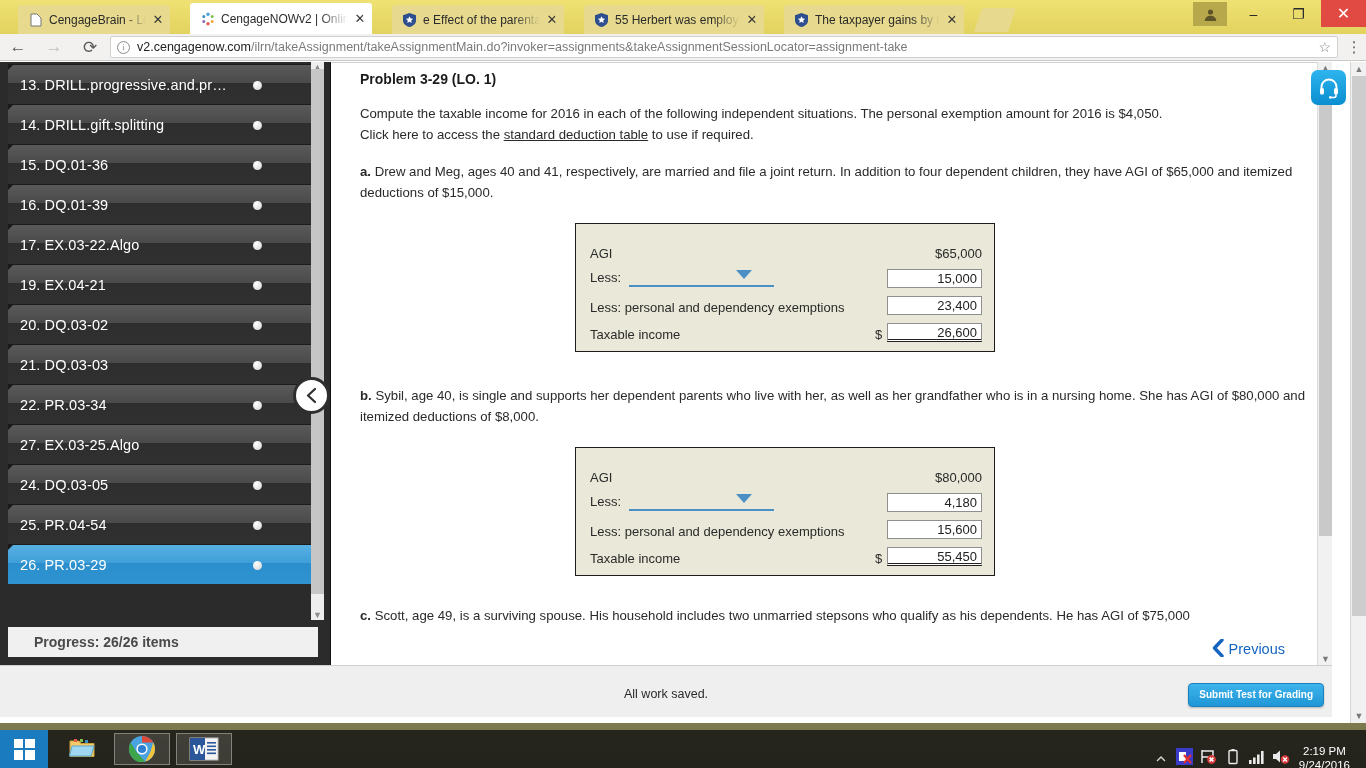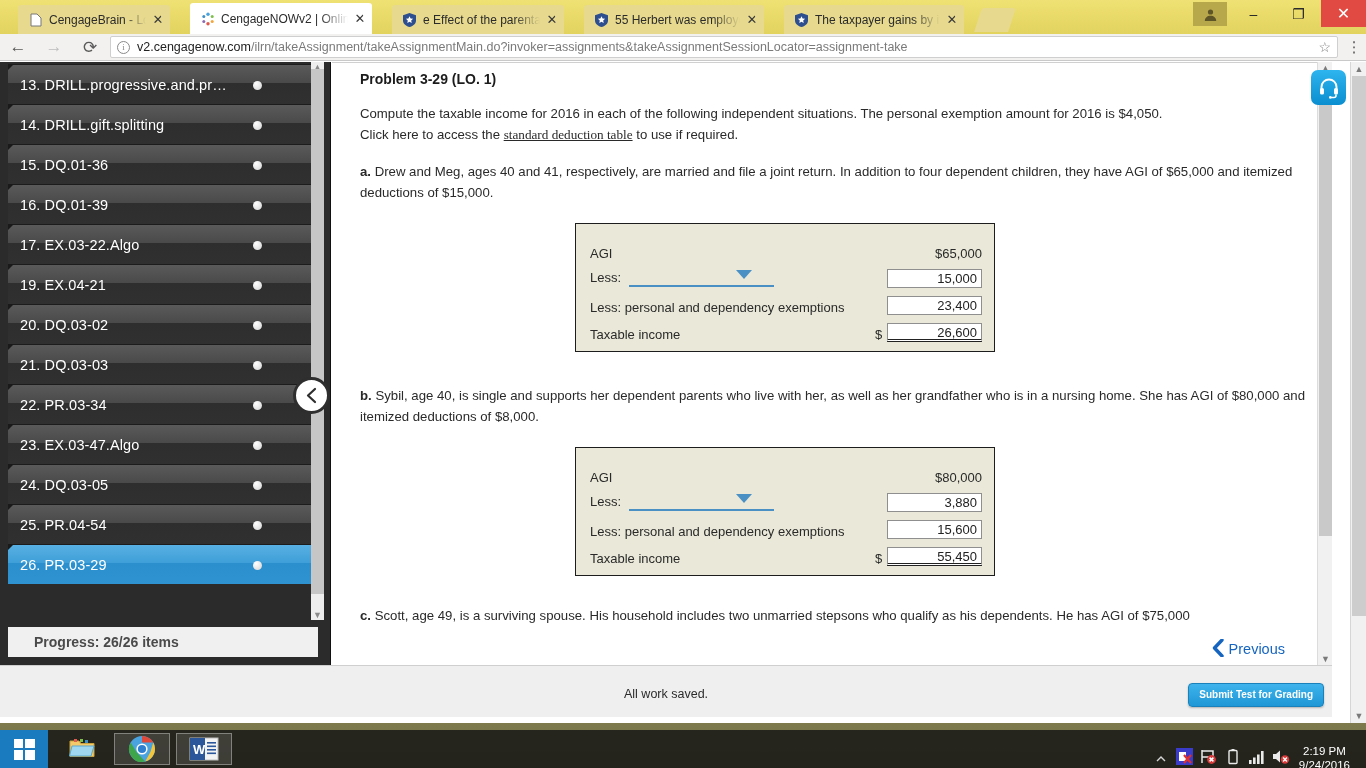--- a/index.html
+++ b/index.html
@@ -140,21 +140,21 @@
   
   .content {
     position: absolute; left: 332px; top: 0; width: 1000px; height: 603px;
     background: #fff; overflow: hidden;
   }
   .content-top-rule { position: absolute; left: 0; top: 0; width: 1000px; height: 1px; background: #d0d0d0; }
   .content-inner { position: absolute; left: 28px; top: 9px; width: 948px; }
   .prob-title { font-size: 14px; font-weight: bold; color: #1c1c1c; }
   .para { font-size: 13.2px; color: #2a2a2a; line-height: 20.5px; margin-top: 17px; }
   .para .blabel { font-weight: bold; }
-  .para a { color: #2a2a2a; text-decoration: underline; font-family: Liberation Serif, serif; }
+  .para a { color: #2a2a2a; text-decoration: underline; }
 
   .anscard {
     width: 420px; margin: 20px 0 0 215px;
     background: #eae8d8; border: 1px solid #1d1d1d;
     padding: 10px 12px 9px 14px;
   }
   .ansrow { display: flex; align-items: flex-end; height: 27px; font-size: 13px; color: #2a2a2a; }
   .ansrow .lbl { flex: 1 1 auto; }
   .ansrow .val { text-align: right; width: 95px; }
   .ansrow .dollar { width: 12px; text-align: left; font-size: 13px; color: #2a2a2a; }
@@ -378,21 +378,21 @@
         <span>21. DQ.03-03</span>
         <span class="dot"></span>
       </div>
       <div class="navitem">
         <span class="corner"></span>
         <span>22. PR.03-34</span>
         <span class="dot"></span>
       </div>
       <div class="navitem">
         <span class="corner"></span>
-        <span>23. EX.03-47.Algo</span>
+        <span>27. EX.03-25.Algo</span>
         <span class="dot"></span>
       </div>
       <div class="navitem">
         <span class="corner"></span>
         <span>24. DQ.03-05</span>
         <span class="dot"></span>
       </div>
       <div class="navitem">
         <span class="corner"></span>
         <span>25. PR.04-54</span>
@@ -479,21 +479,21 @@
         <div class="ansrow">
           <span class="lbl" style="display:flex;align-items:center;">
             <span>Less:</span>
             <span class="dropwrap">
               <span></span>
               <span class="droparrow"></span>
               <span class="droprule"></span>
             </span>
           </span>
           <span class="dollar"></span>
-          <span class="inputbox">3,880</span>
+          <span class="inputbox">4,180</span>
         </div>
         <div class="ansrow">
           <span class="lbl">Less: personal and dependency exemptions</span>
           <span class="dollar"></span>
           <span class="inputbox">15,600</span>
         </div>
         <div class="ansrow">
           <span class="lbl">Taxable income</span>
           <span class="dollar">$</span>
           <span class="inputbox total">55,450</span>

